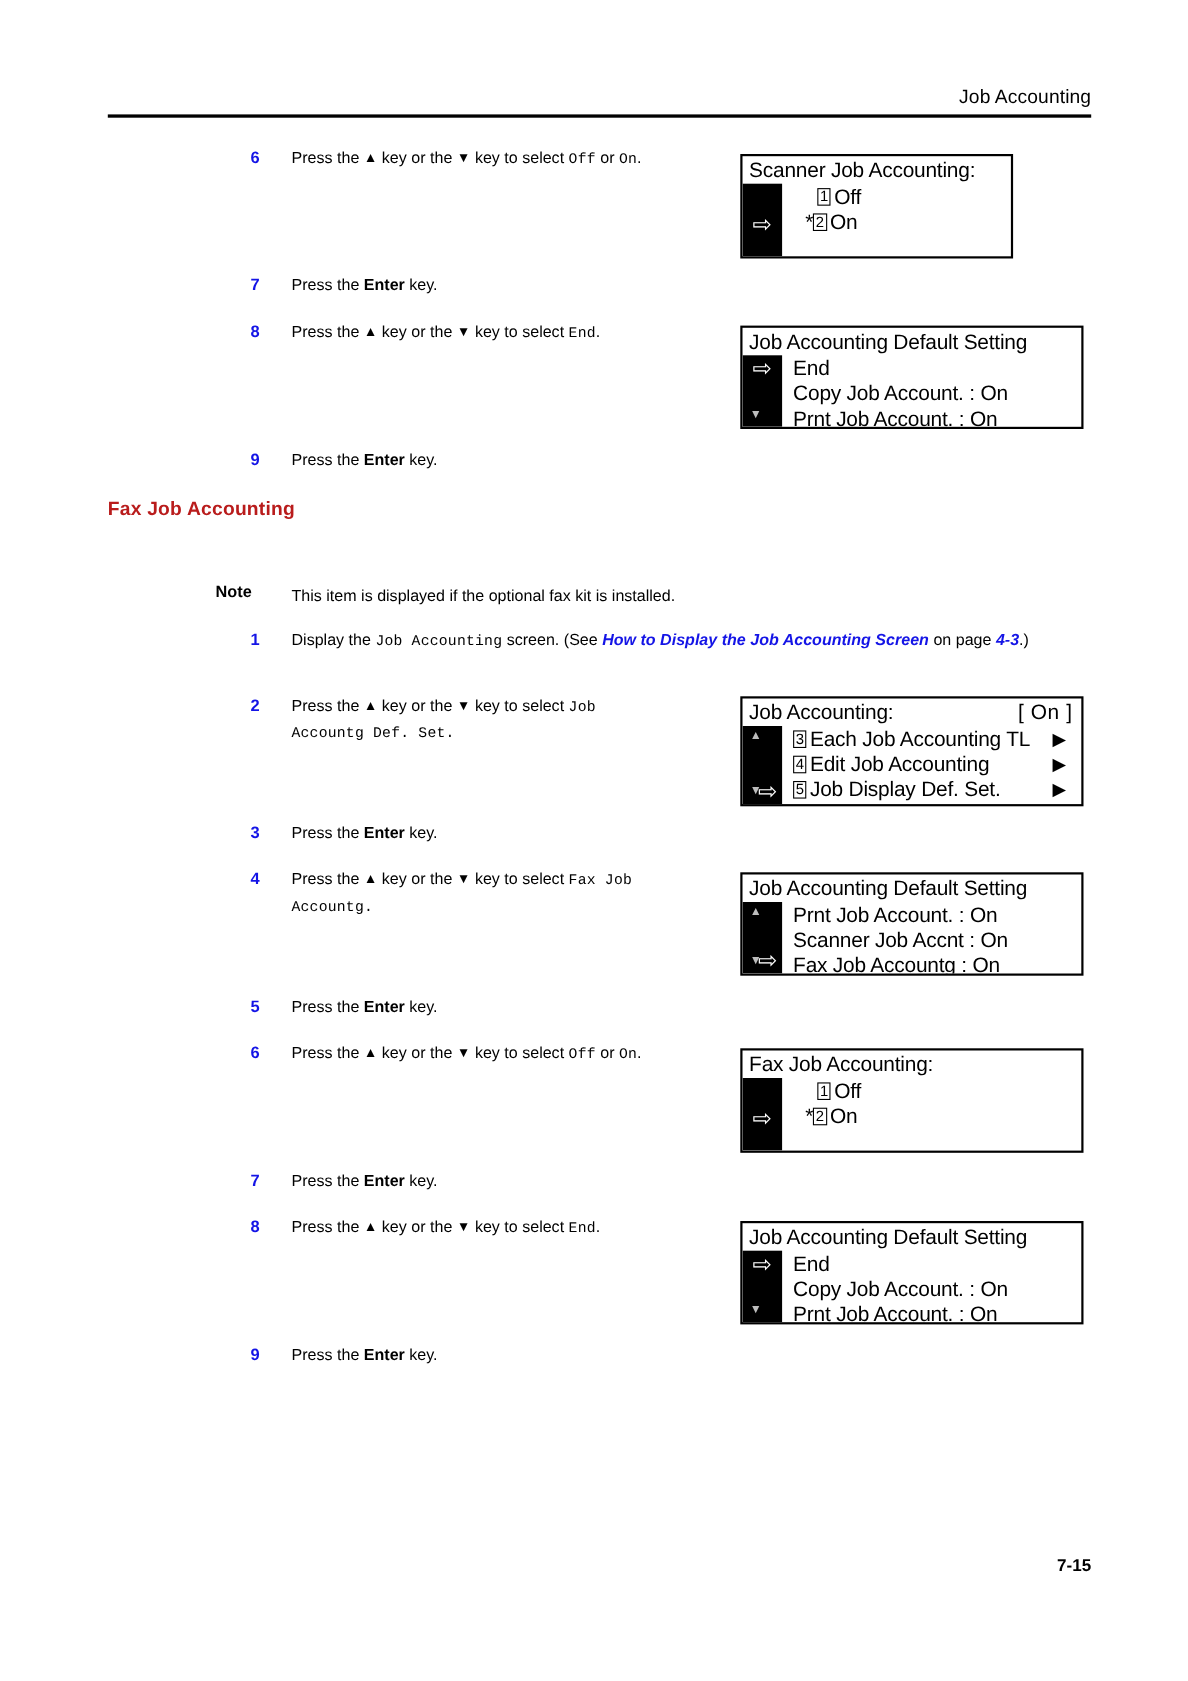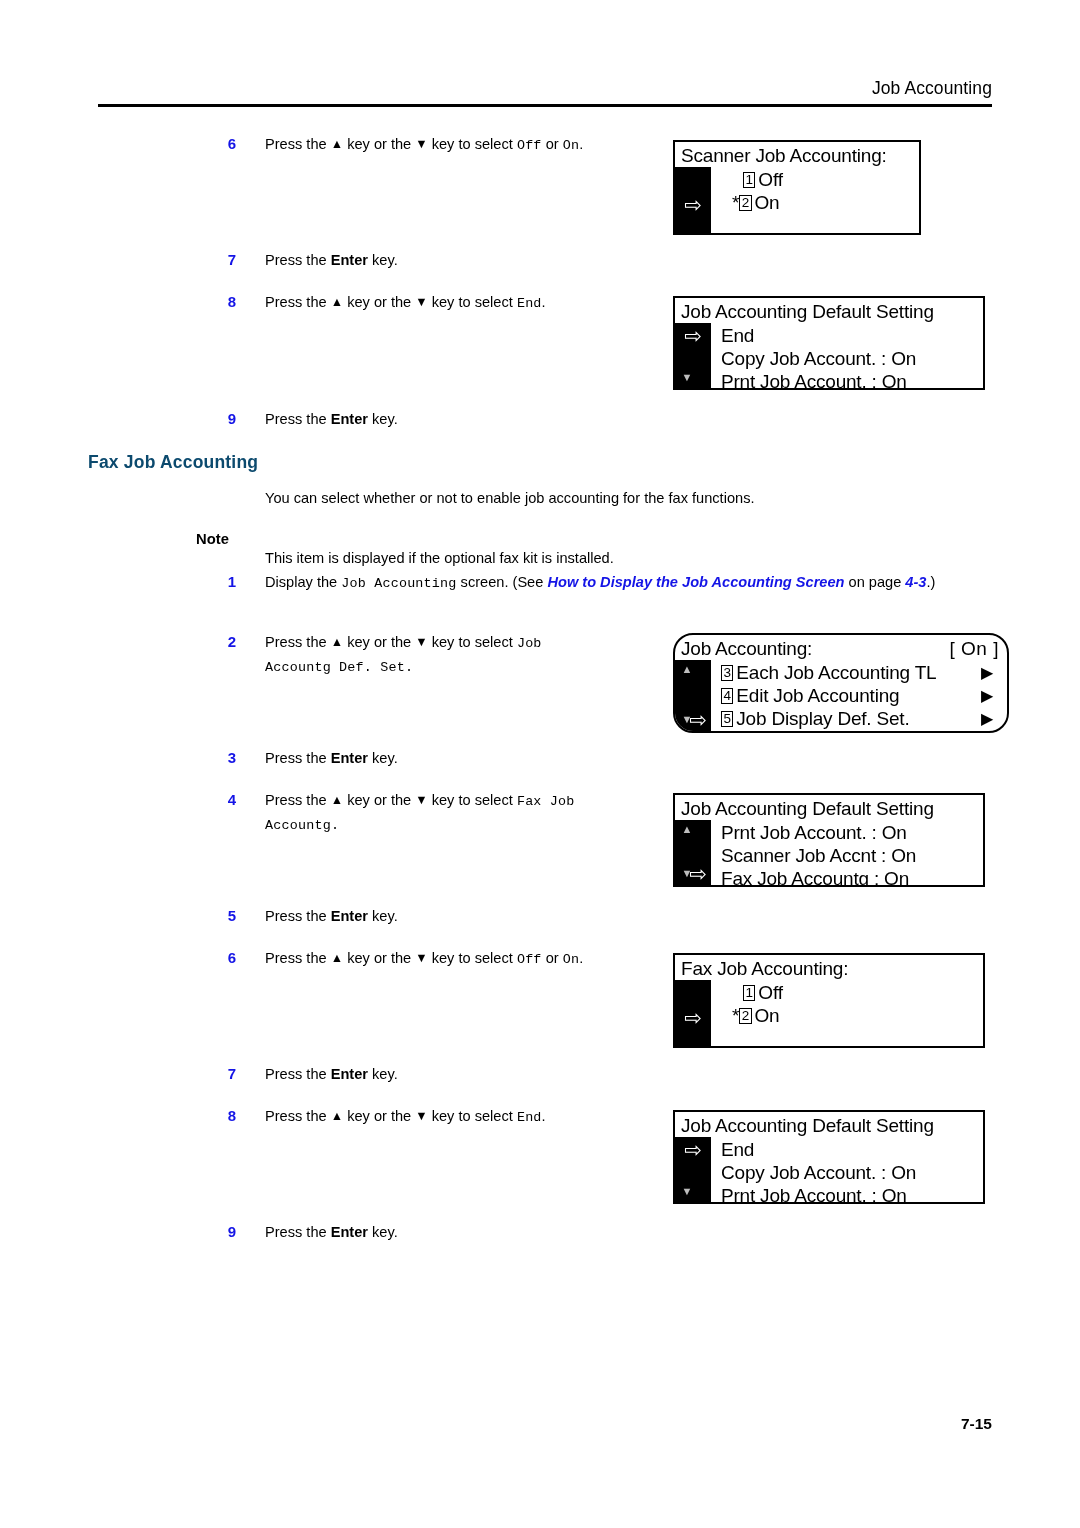--- a/index.html
+++ b/index.html
@@ -89,23 +89,23 @@
   }
   .xref {
     color: #1414e6;
     font-weight: bold;
     font-style: italic;
   }
 
   
   .sec-head {
     position: absolute;
-    left: 88px;
+    left: 98px;
     top: 452px;
-    color: #0c4a6e;
+    color: #b91c1c;
     font-weight: bold;
     font-size: 17.5px;
     letter-spacing: .2px;
   }
 
   
   .body-para {
     position: absolute;
     left: 265px;
     font-size: 14.6px;
@@ -256,36 +256,35 @@
     </div>
   </div>
 
   <div class="step" style="left:218px; top:408px;">
     <span class="num">9</span>
     <span class="txt"><span>Press the </span><b class="kw">Enter</b><span> key.</span></span>
   </div>
 
   <div class="sec-head">Fax Job Accounting</div>
 
-  <div class="body-para" style="top:487px;">You can select whether or not to enable job accounting for the fax functions.</div>
 
   <div class="note-label" style="top:531px;">Note</div>
-  <div class="body-para" style="top:531px;margin-top:16px;">This item is displayed if the optional fax kit is installed.</div>
+  <div class="body-para" style="top:531px;">This item is displayed if the optional fax kit is installed.</div>
 
   <div class="step" style="left:218px; top:571px;">
     <span class="num">1</span>
     <span class="txt wide"><span>Display the </span><span class="mono">Job Accounting</span><span> screen. (See </span><span class="xref">How to Display the Job Accounting Screen</span><span> on page </span><span class="xref">4-3</span><span>.)</span></span>
   </div>
 
   <div class="step" style="left:218px; top:631px;">
     <span class="num">2</span>
     <span class="txt"><span>Press the </span><span class="arrow-gl">▲</span><span> key or the </span><span class="arrow-gl">▼</span><span> key to select </span><span class="mono">Job</span><br><span class="mono">Accountg Def. Set.</span></span>
   </div>
 
-  <div class="lcd" style="left:673px; top:633px; width:336px; height:100px;border-radius:20px;">
+  <div class="lcd" style="left:673px; top:633px; width:312px; height:100px;">
     <div class="lcd-title">Job Accounting:</div>
     <div class="lcd-badge">[ On ]</div>
     <div class="gutter" style="top:25px; height:71px;"></div>
     <div class="scroll-ind" style="top:28px;">▲</div>
     <div class="scroll-ind" style="top:78px;">▼</div>
     <div class="cursor" style="left:10px; top:73px;">⇨</div>
     <div class="lcd-rows">
       <div class="lcd-row"><span class="boxnum">3</span><span>Each Job Accounting TL</span><span class="rowarrow">▶</span></div>
       <div class="lcd-row"><span class="boxnum">4</span><span>Edit Job Accounting</span><span class="rowarrow">▶</span></div>
       <div class="lcd-row"><span class="boxnum">5</span><span>Job Display Def. Set.</span><span class="rowarrow">▶</span></div>

